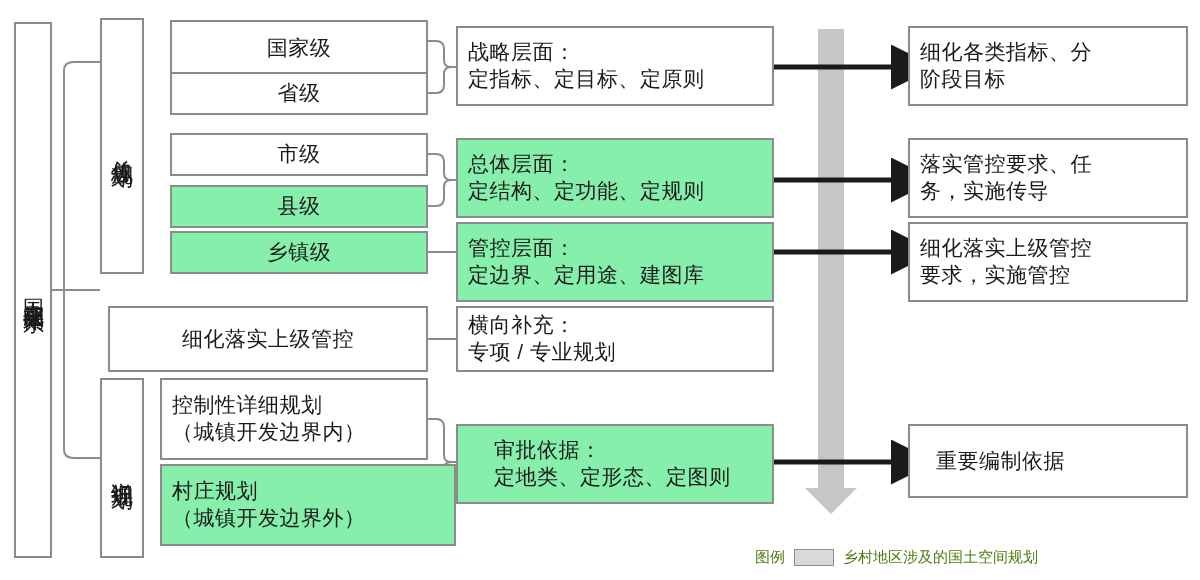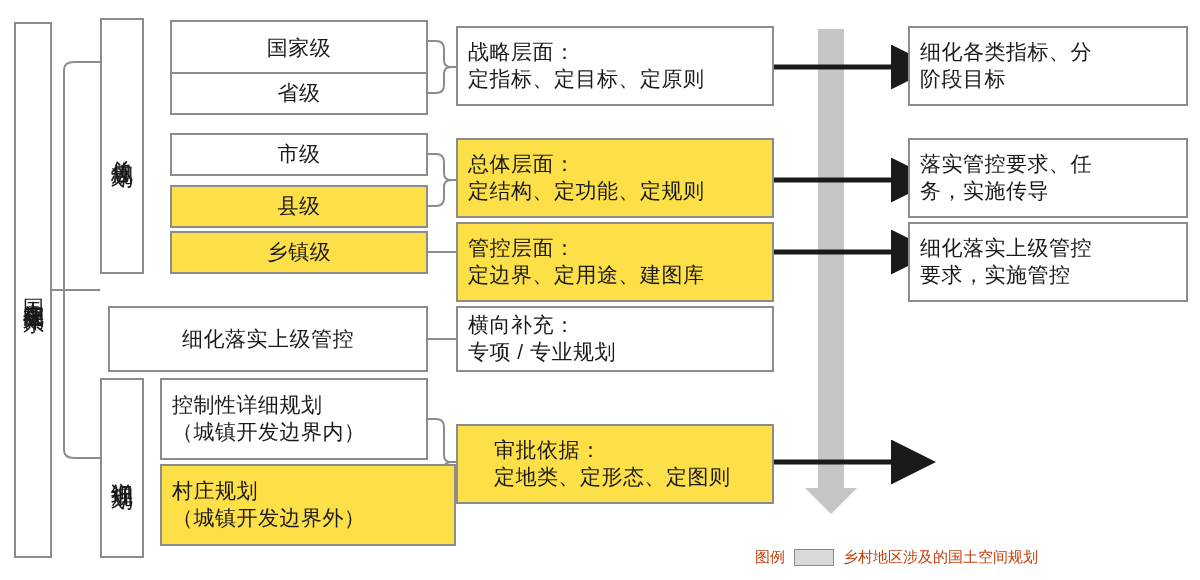--- a/index.html
+++ b/index.html
@@ -21,21 +21,21 @@
     box-sizing:border-box;
     border:2px solid #8c8c8c;
     background:#ffffff;
     display:flex;
     align-items:center;
     line-height:1.28;
     font-size:21px;
     letter-spacing:0.5px;
     white-space:pre-line;
   }
-  .box.gray{background:#fde047;}
+  .box.gray{background:#86efac;}
   .box.center{justify-content:center;text-align:center;}
   .box.left{justify-content:flex-start;text-align:left;padding-left:10px;}
   
   .box.vert{
     writing-mode:vertical-rl;
     text-orientation:upright;
     justify-content:center;
     align-items:center;
     text-align:center;
     letter-spacing:2px;
@@ -49,21 +49,21 @@
   }
   
   #legend{
     position:absolute;
     left:755px;
     top:548px;
     display:flex;
     align-items:center;
     gap:9px;
     font-size:15px;
-    color:#c2410c;
+    color:#4d7c0f;
   }
   #legend .swatch{
     width:40px;height:17px;
     background:#d9d9d9;
     border:1.5px solid #8c8c8c;
     box-sizing:border-box;
   }
 </style>
 </head>
 <body>
@@ -178,20 +178,21 @@
 
   <div class="box left" style="left:908px;top:26px;width:280px;height:80px;">细化各类指标、分
 阶段目标</div>
 
   <div class="box left" style="left:908px;top:138px;width:280px;height:80px;">落实管控要求、任
 务，实施传导</div>
 
   <div class="box left" style="left:908px;top:222px;width:280px;height:80px;">细化落实上级管控
 要求，实施管控</div>
 
+  <div class="box left" style="left:908px;top:424px;width:280px;height:74px;padding-left:26px;">重要编制依据</div>
 
   <div id="legend">
     <span>图例</span>
     <span class="swatch"></span>
     <span>乡村地区涉及的国土空间规划</span>
   </div>
 
 </div>
 
 </body></html>

